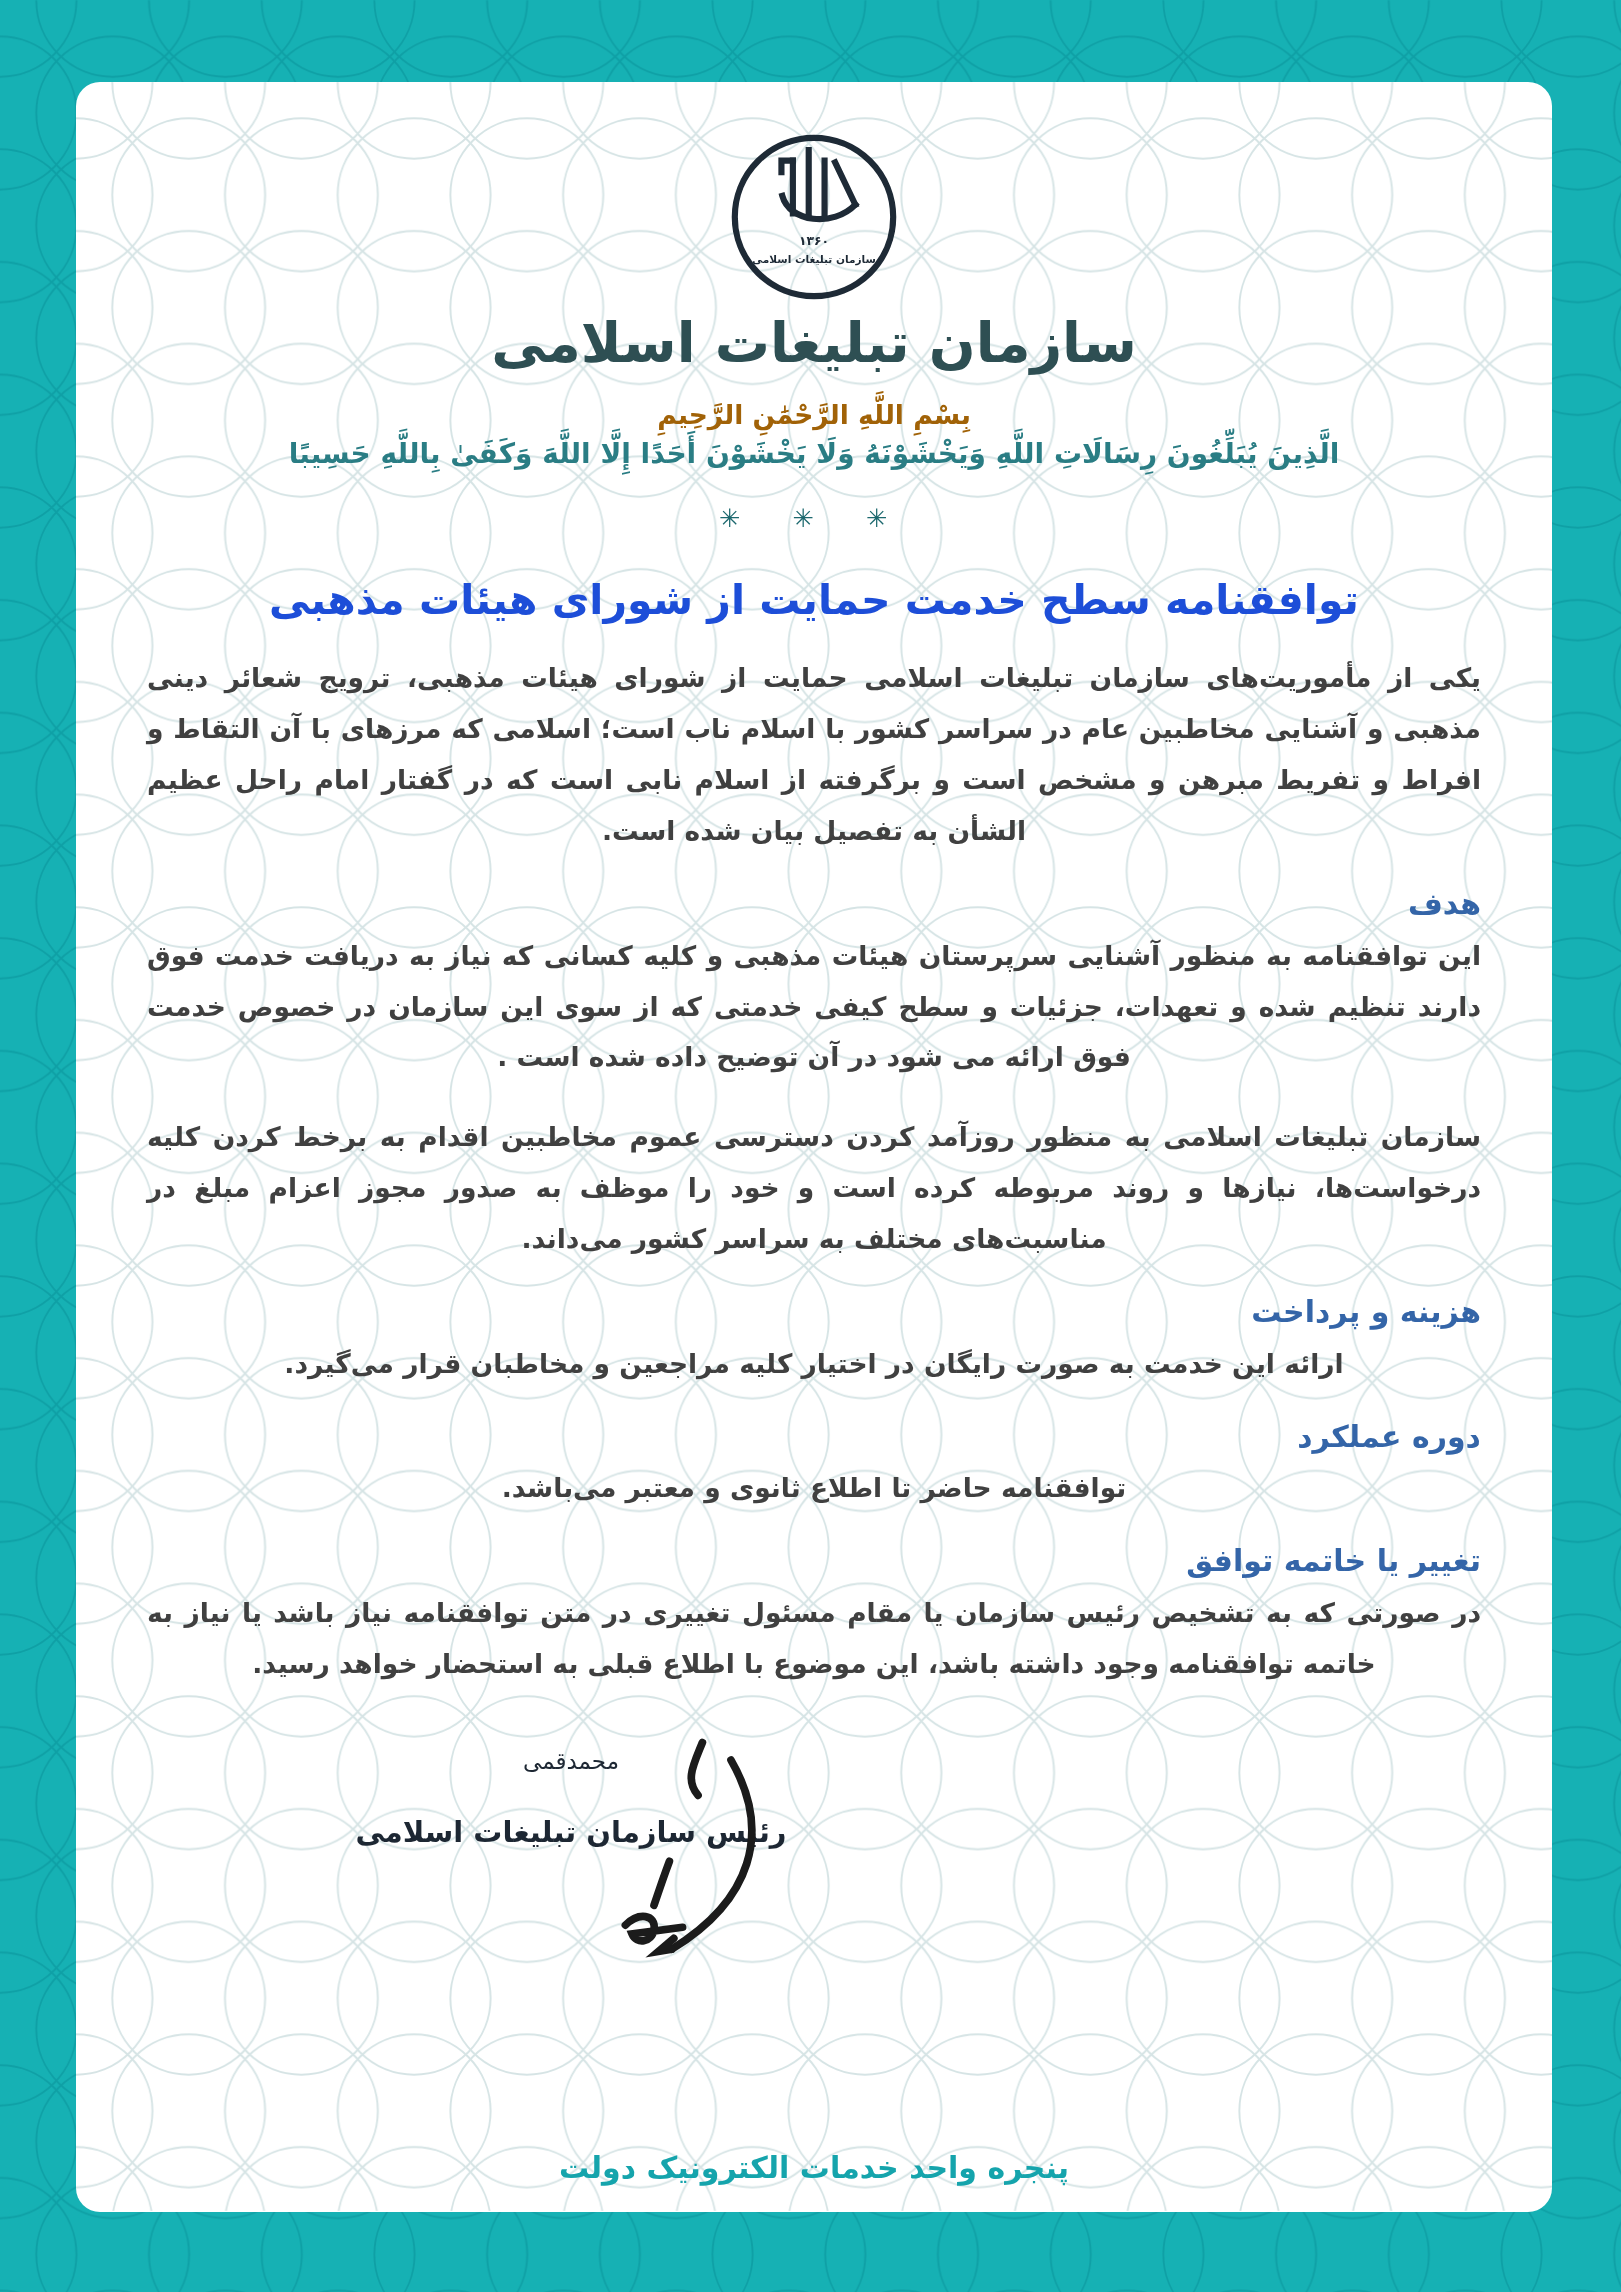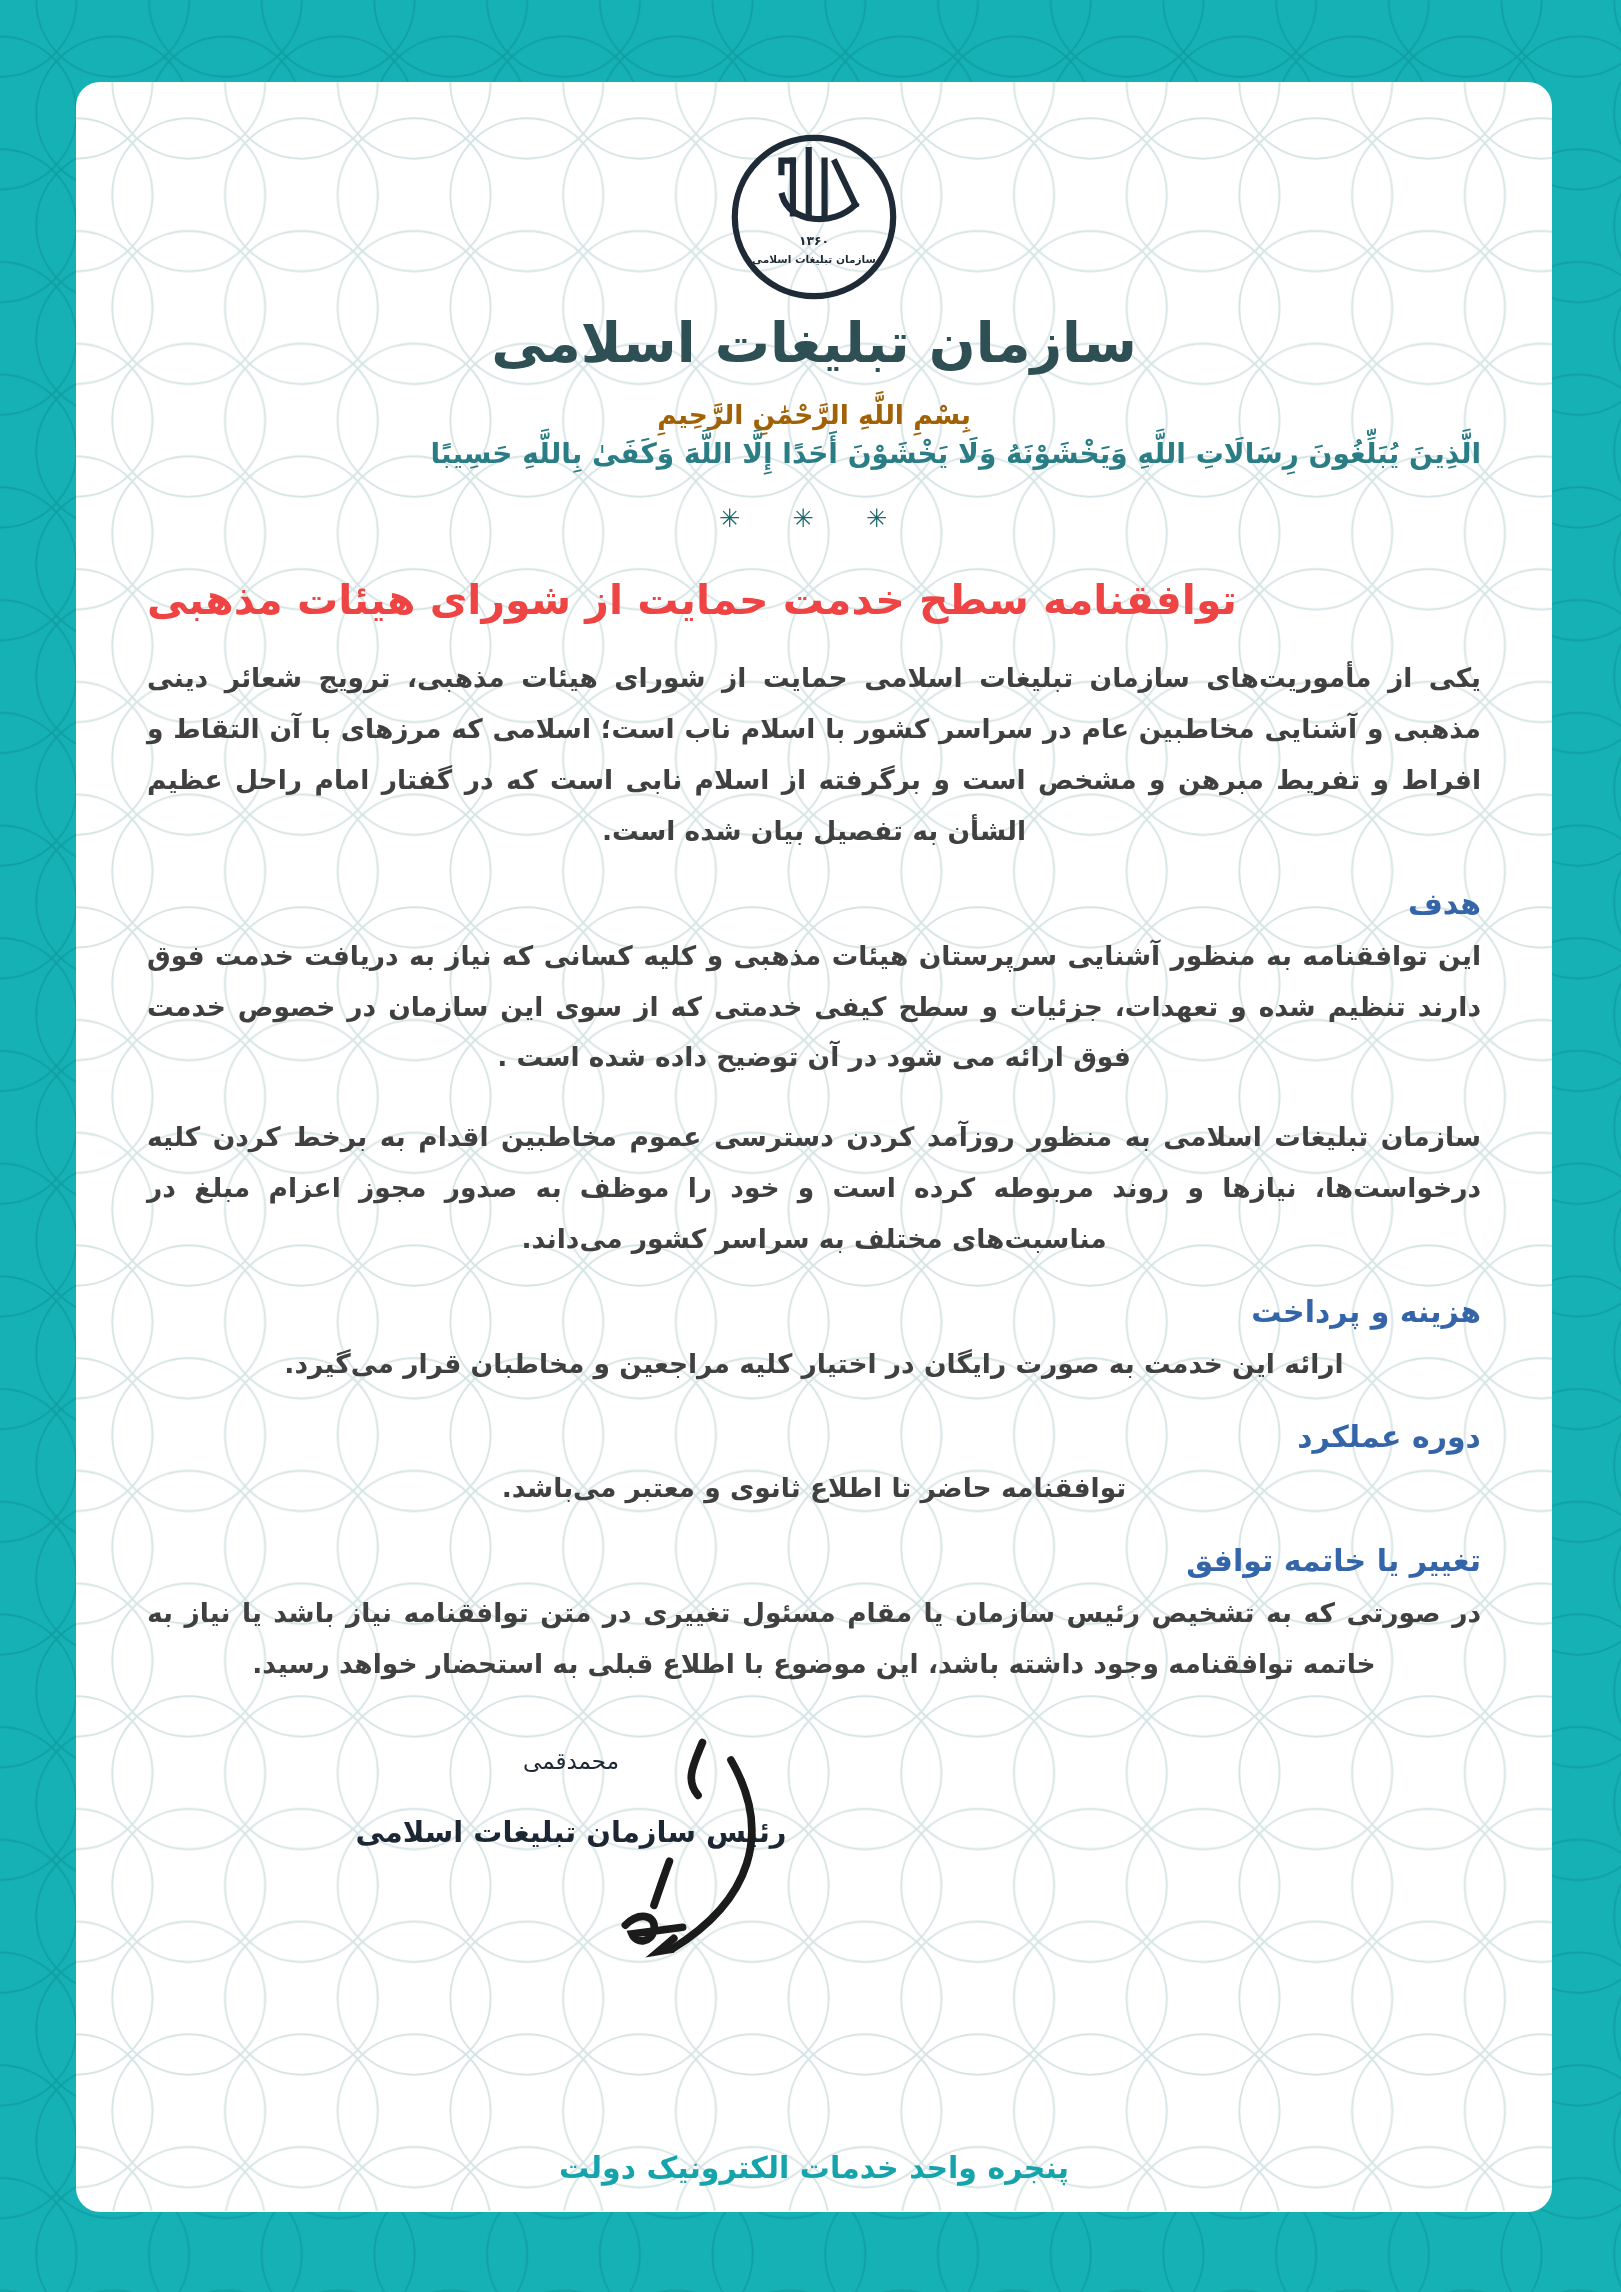--- a/index.html
+++ b/index.html
@@ -15,24 +15,24 @@
   }
   .panel-pattern-layer{position:absolute;left:0;top:0;width:100%;height:100%;}
   .content{position:absolute;inset:0;padding:25.5px 71px;direction:rtl;}
   .logo-wrap{text-align:center;margin-top:21.6px;}
   .emblem{display:inline-block;}
   .calligraphy{
     text-align:center;font-size:55px;font-weight:bold;color:#2e4f53;
     margin-top:2px;letter-spacing:1px;
   }
   .bismillah{margin-top:23.5px;text-align:center;font-size:26.5px;font-weight:bold;color:#a16207;}
-  .verse{margin-top:7.8px;font-size:28px;font-weight:bold;color:#2a7d84;}
+  .verse{margin-top:7.8px;text-align:center;font-size:28px;font-weight:bold;color:#2a7d84;}
   .ornament{margin-top:33px;text-align:center;font-size:25.5px;color:#1c686e;letter-spacing:21.6px;font-weight:bold;}
   .doc-title{
-    margin-top:43px;text-align:left;font-size:41px;font-weight:bold;color:#ef4444;
+    margin-top:43px;text-align:center;font-size:41px;font-weight:bold;color:#1d4ed8;
   }
   .sections{margin-top:25.5px;}
   .section{margin-top:29px;}
   .section .sec-heading{
     margin:0 0 9.8px 0;font-size:30px;font-weight:bold;color:#3465a8;text-align:right;
   }
   .section .sec-body{
     margin:0;font-size:26.5px;font-weight:bold;color:#404040;line-height:1.92;
     text-align:justify;text-align-last:center;
   }

